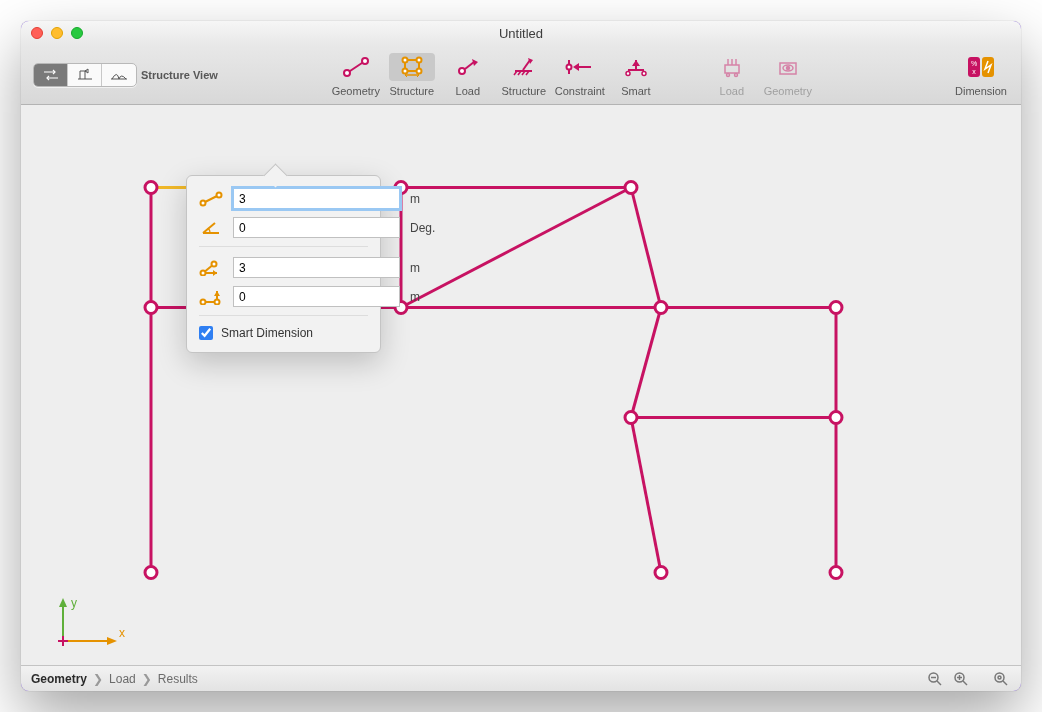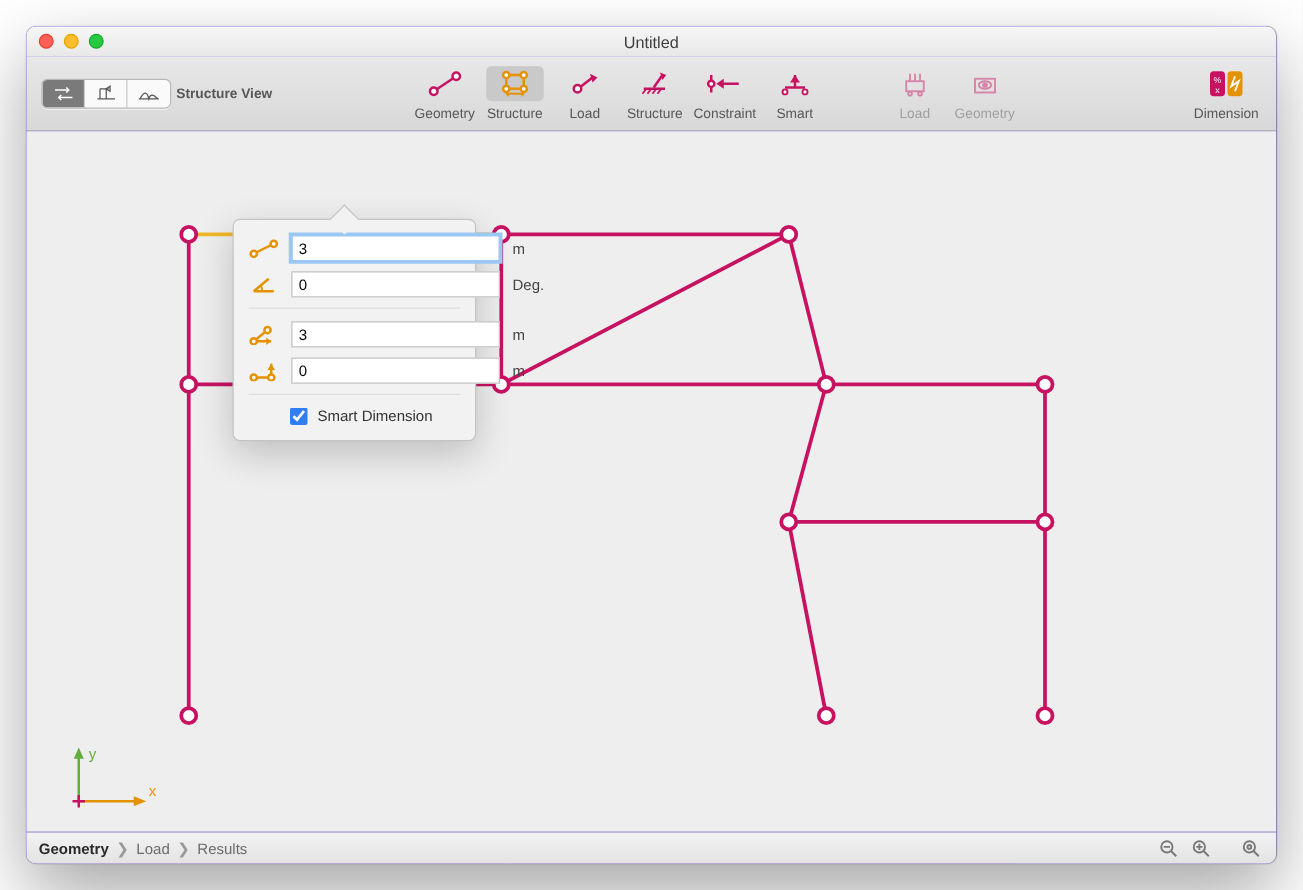--- a/index.html
+++ b/index.html
@@ -121,21 +121,21 @@
       height: 21px;
       border: 1px solid #c0c0c0;
       border-radius: 0;
       padding: 0 5px;
       font-size: 12px;
       background: #fff;
     }
     .pop-input.focused { outline: 3px solid #9ac8f3; outline-offset: -1px; border-color: #7bb3e8; }
     .pop-unit { width: 30px; font-size: 12px; color: #444; }
     .pop-divider { border: none; border-top: 1px solid #ddd; margin: 4px 0 10px; }
-    .pop-check { display: flex; align-items: center; gap: 8px; font-size: 12px; color: #333; margin-left: 33px; }
+    .pop-check { display: flex; align-items: center; gap: 8px; font-size: 12px; color: #333; }
     .pop-check input { width: 14px; height: 14px; accent-color: #2f7ff2; }
   </style>
 </head>
 <body>
 
 <div class="window-shadow">
 
   <div class="titlebar">
     <div class="traffic">
       <div class="dot red"></div>

